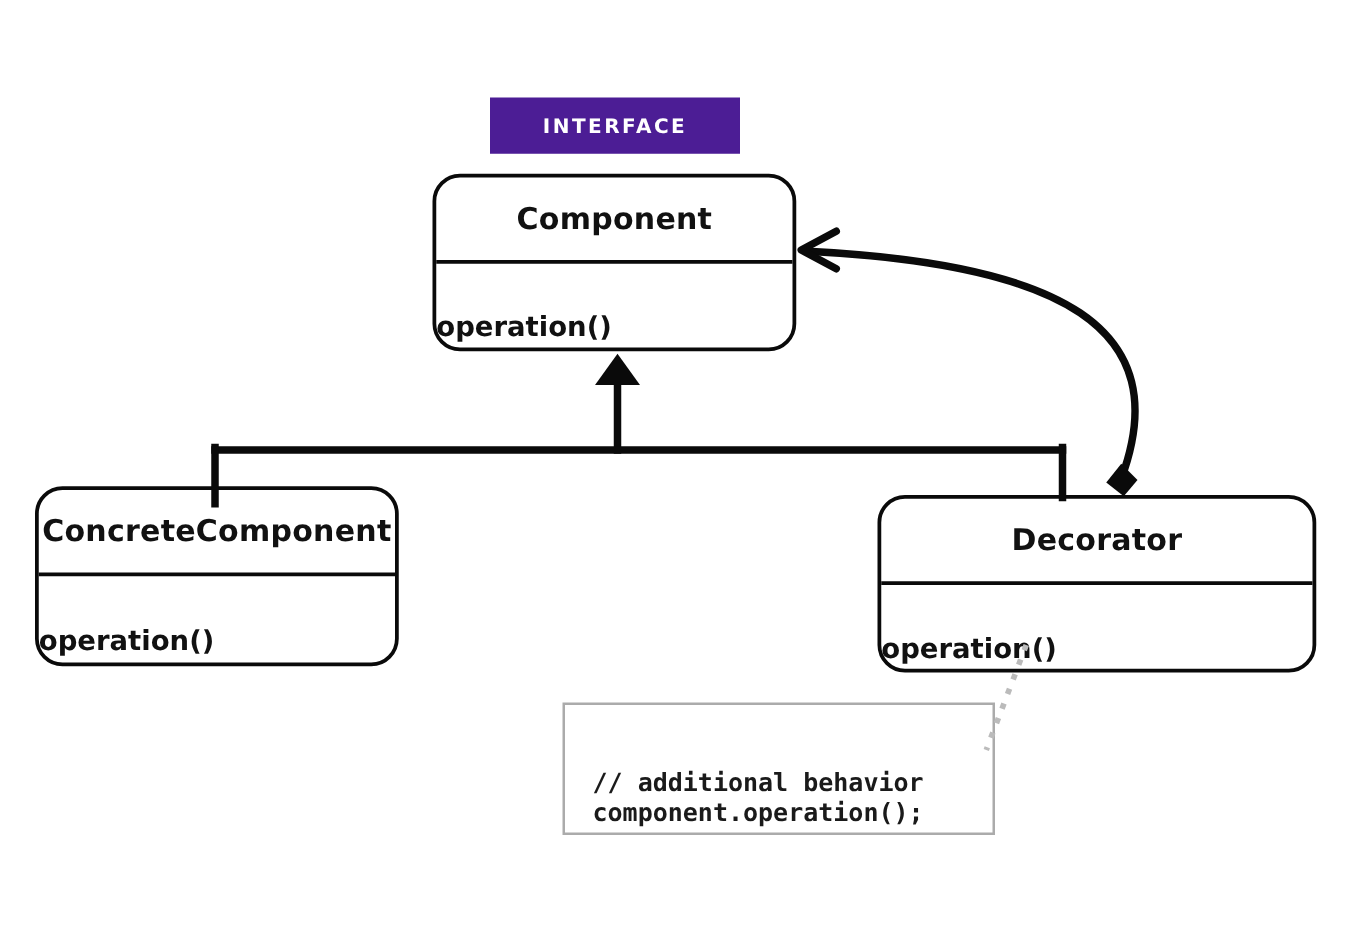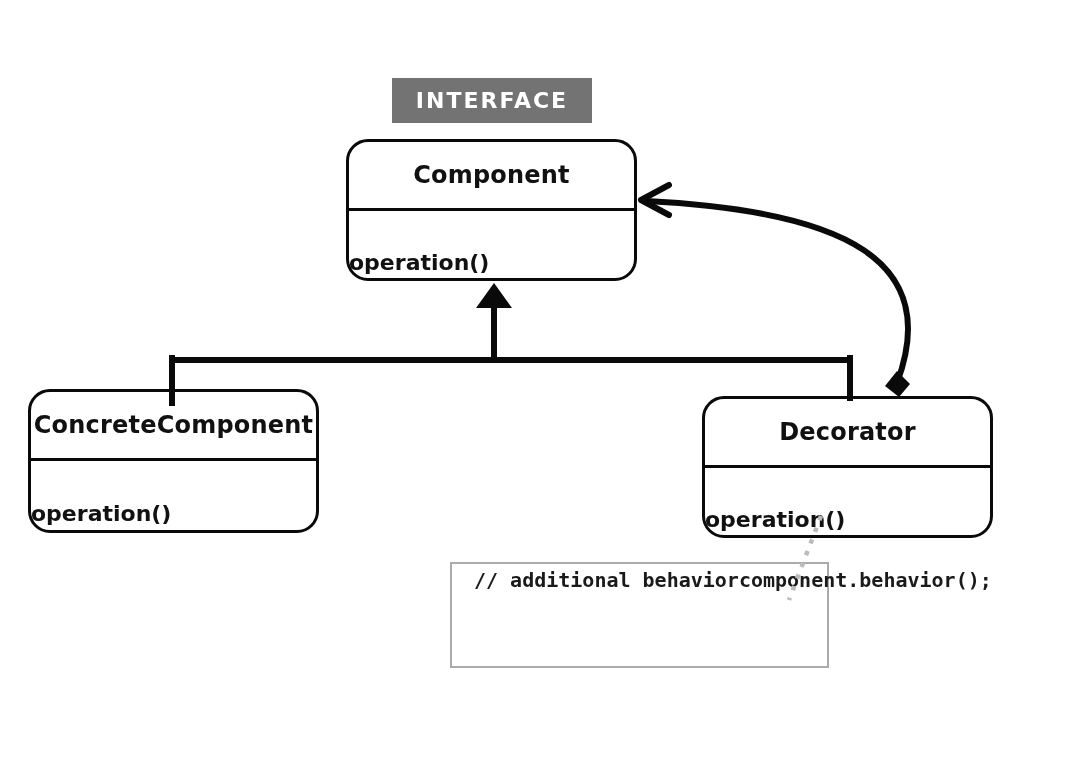--- a/index.html
+++ b/index.html
@@ -13,23 +13,23 @@
     width: 1084px;
     height: 758px;
     background: #ffffff;
     overflow: hidden;
   }
   
   .badge {
     position: absolute;
     left: 392px; top: 78px;
     width: 200px; height: 45px;
-    background: #737373;
+    background: #4c1d95;
     color: #ffffff;
-    font-size: 22px;
+    font-size: 16px;
     font-weight: 600;
     letter-spacing: 2px;
     display: flex;
     align-items: center;
     justify-content: center;
     z-index: 3;
   }
   
   .class-box {
     position: absolute;
@@ -56,32 +56,32 @@
   .class-body {
     flex: 1;
     display: flex;
     align-items: center;
     font-size: 22px;
     font-weight: bold;
     color: #111111;
   }
   #box-component        { left: 346px; top: 139px; width: 291px; height: 142px; }
   #box-concrete         { left:  28px; top: 389px; width: 291px; height: 144px; }
-  #box-decorator        { left: 702px; top: 396px; width: 291px; height: 142px; }
+  #box-decorator        { left: 702px; top: 396px; width: 351px; height: 142px; }
   
   .note-box {
     position: absolute;
     left: 450px; top: 562px;
-    width: 379px; height: 106px;
+    width: 346px; height: 106px;
     background: #ffffff;
     border: 2px solid #ababab;
     box-sizing: border-box;
     display: flex;
-    flex-direction: row;
-    justify-content: space-between;
+    flex-direction: column;
+    justify-content: flex-end;
     padding: 4px 0 4px 22px;
     z-index: 2;
   }
   .note-line {
     font-family: "DejaVu Sans Mono", "Liberation Mono", monospace;
     font-weight: bold;
     font-size: 20px;
     color: #1a1a1a;
     white-space: pre;
   }
@@ -113,21 +113,21 @@
     <div class="class-body">operation()</div>
   </div>
 
   <div class="class-box" id="box-decorator">
     <div class="class-header">Decorator</div>
     <div class="class-body">operation()</div>
   </div>
 
   <div class="note-box">
     <div class="note-line">// additional behavior</div>
-    <div class="note-line">component.behavior();</div>
+    <div class="note-line">component.operation();</div>
   </div>
 
   <svg id="connectors" viewBox="0 0 1084 758">
 
     <line x1="821" y1="516" x2="789" y2="600" stroke="#bbbbbb" stroke-width="4.5" stroke-dasharray="4.5 8" stroke-linecap="butt"></line>
 
     <line x1="494" y1="305" x2="494" y2="363" stroke="#0a0a0a" stroke-width="6"></line>
     <polygon points="494,283 476,308 512,308" fill="#0a0a0a"></polygon>
 
     <line x1="172" y1="360" x2="850" y2="360" stroke="#0a0a0a" stroke-width="6" stroke-linecap="square"></line>

